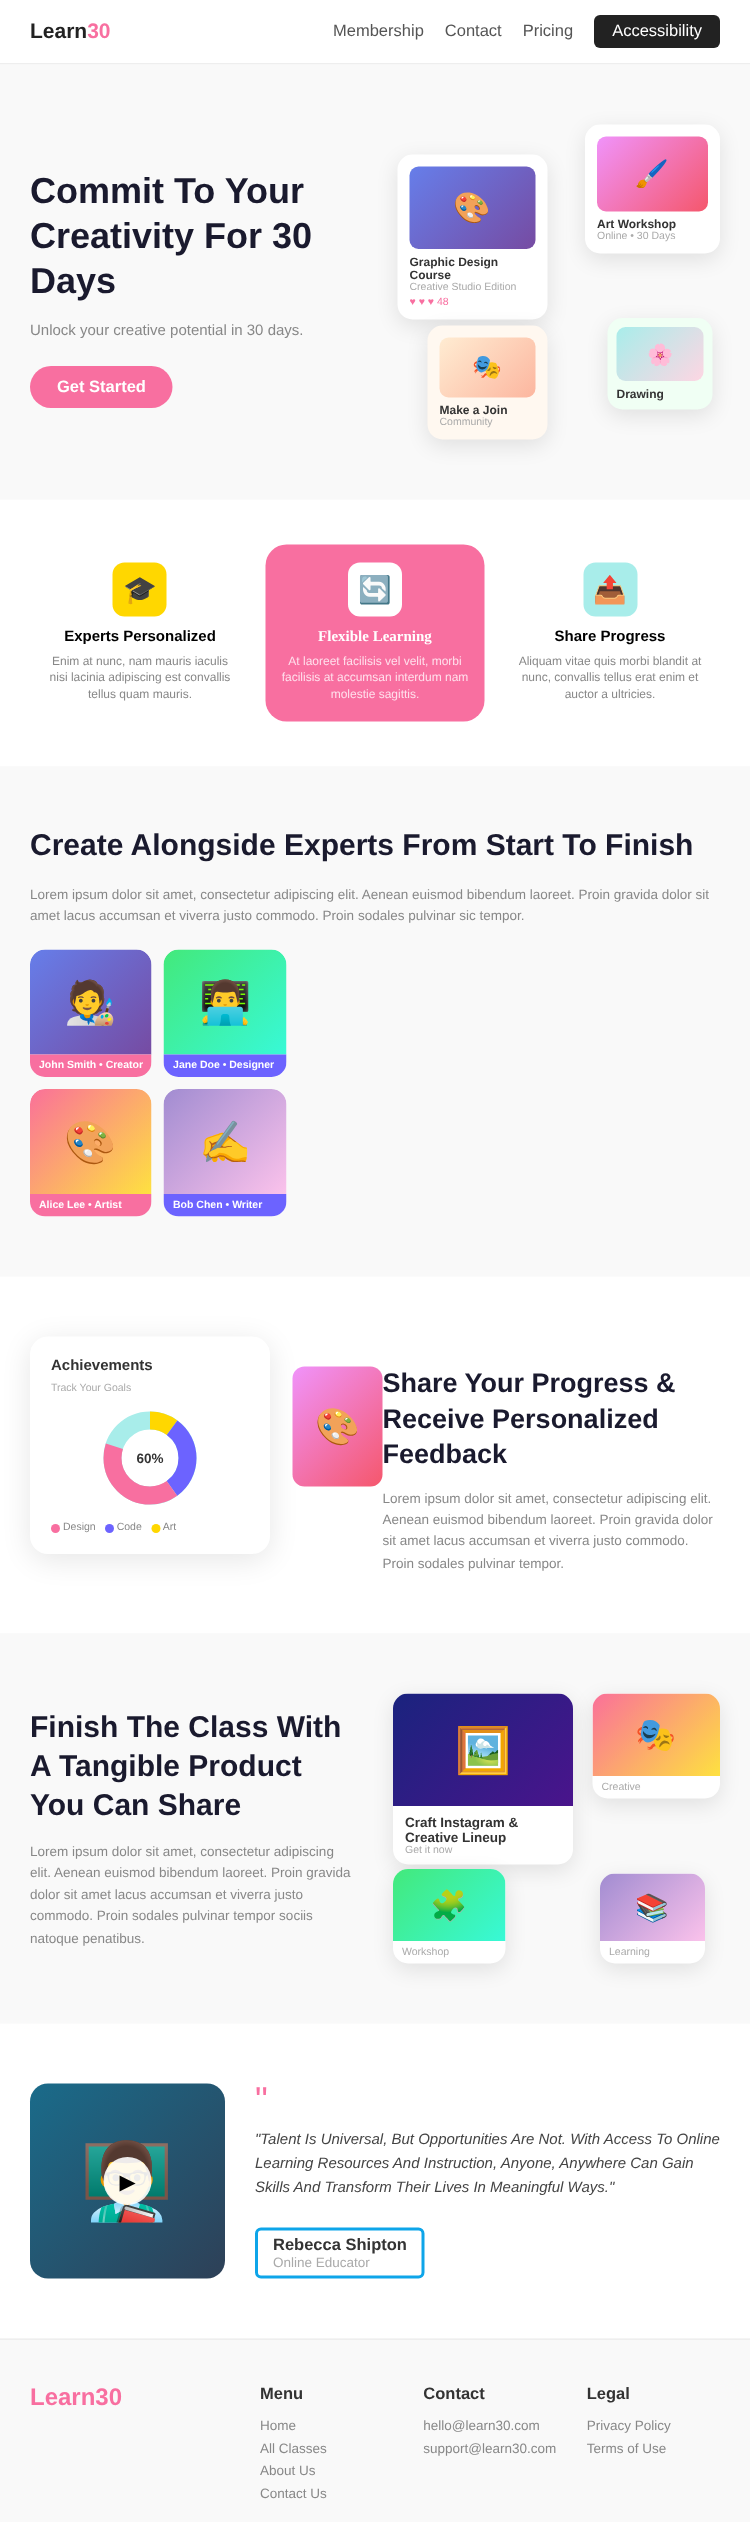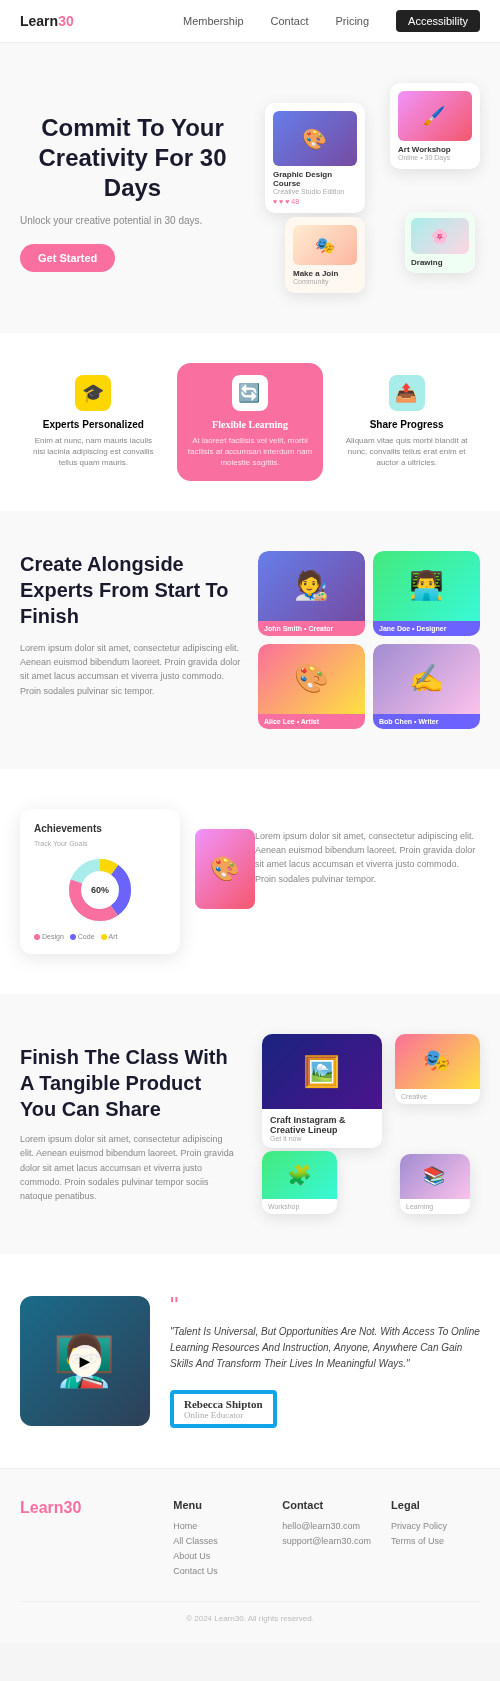--- a/index.html
+++ b/index.html
@@ -7,21 +7,21 @@
 
     
     nav {
       background: #fff;
       display: flex;
       align-items: center;
       justify-content: space-between;
       padding: 10px 20px;
       border-bottom: 1px solid #eee;
     }
-    .nav-links { display: flex; gap: 27px; align-items: center; }
+    .nav-links { display: flex; gap: 14px; align-items: center; }
     .nav-link { font-size: 11px; color: #555; cursor: pointer; }
     .nav-btn {
       background: #222;
       color: #fff;
       border: none;
       padding: 5px 12px;
       border-radius: 4px;
       font-size: 11px;
       cursor: pointer;
     }
@@ -30,21 +30,21 @@
     .hero {
       background: #f9f9f9;
       padding: 40px 20px 30px;
       display: flex;
       align-items: flex-start;
       justify-content: space-between;
       gap: 10px;
       min-height: 280px;
     }
     .hero-left { flex: 1; padding-top: 30px; }
-    .hero-title { font-size: 24px; font-weight: 800; color: #1a1a2e; line-height: 1.25; margin-bottom: 10px; text-align: center; }
+    .hero-title { font-size: 24px; font-weight: 800; color: #1a1a2e; line-height: 1.25; margin-bottom: 10px; }
     .hero-sub { font-size: 10px; color: #888; margin-bottom: 16px; line-height: 1.5; }
     .hero-btn {
       background: #f86fa0;
       color: #fff;
       border: none;
       padding: 8px 18px;
       border-radius: 20px;
       font-size: 11px;
       cursor: pointer;
       font-weight: 700;
@@ -165,20 +165,21 @@
     .feature-item.active .feature-title { color: #fff; font-family: Liberation Serif, serif; }
     .feature-item.active .feature-desc { color: #ffe0ec; }
 
     
     .section-alongside {
       background: #f9f9f9;
       padding: 40px 20px;
       display: flex;
       gap: 16px;
       align-items: flex-start;
+      flex-direction: column;
     }
     .alongside-left { flex: 1; }
     .alongside-title { font-size: 20px; font-weight: 800; color: #1a1a2e; line-height: 1.3; margin-bottom: 12px; }
     .alongside-desc { font-size: 9px; color: #888; line-height: 1.6; }
     .alongside-right {
       flex: 1;
       display: grid;
       grid-template-columns: 1fr 1fr;
       gap: 8px;
     }
@@ -363,25 +364,24 @@
       font-size: 14px;
       cursor: pointer;
     }
     .testimonial-content { flex: 1; }
     .quote { font-size: 24px; color: #f86fa0; line-height: 1; margin-bottom: 6px; }
     .testimonial-text { font-size: 10px; color: #444; line-height: 1.6; font-style: italic; margin-bottom: 12px; }
     .testimonial-name { font-size: 11px; font-weight: 700; color: #333; }
     .testimonial-role { font-size: 9px; color: #aaa; }
     .testimonial-name-badge {
       display: inline-block;
-      border: 4px solid #0ea5e9;
+      border: 2px solid #0ea5e9;
       border-radius: 4px;
       padding: 4px 10px;
       margin-top: 6px;
-      font-family: Liberation Serif, serif;
     }
 
     
     footer {
       background: #f9f9f9;
       padding: 30px 20px 20px;
       border-top: 1px solid #eee;
     }
     .footer-grid {
       display: flex;
@@ -515,20 +515,21 @@
       </div>
       <div class="progress-labels">
         <div class="progress-label"><span style="background:#f86fa0;"></span>Design</div>
         <div class="progress-label"><span style="background:#6c63ff;"></span>Code</div>
         <div class="progress-label"><span style="background:#ffd700;"></span>Art</div>
       </div>
     </div>
     <div class="progress-photo">🎨</div>
   </div>
   <div class="progress-right">
+    <h2 class="progress-title">Share Your Progress &amp; Receive Personalized Feedback</h2>
     <p class="progress-desc">Lorem ipsum dolor sit amet, consectetur adipiscing elit. Aenean euismod bibendum laoreet. Proin gravida dolor sit amet lacus accumsan et viverra justo commodo. Proin sodales pulvinar tempor.</p>
   </div>
 </section>
 
 <section class="section-finish">
   <div class="finish-left">
     <h2 class="finish-title">Finish The Class With A Tangible Product You Can Share</h2>
     <p class="finish-desc">Lorem ipsum dolor sit amet, consectetur adipiscing elit. Aenean euismod bibendum laoreet. Proin gravida dolor sit amet lacus accumsan et viverra justo commodo. Proin sodales pulvinar tempor sociis natoque penatibus.</p>
   </div>
   <div class="finish-right">

